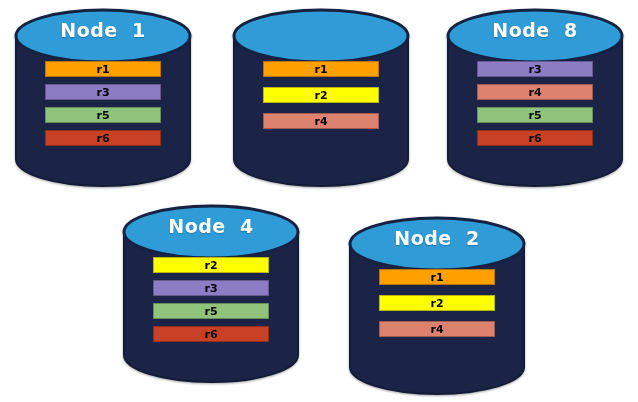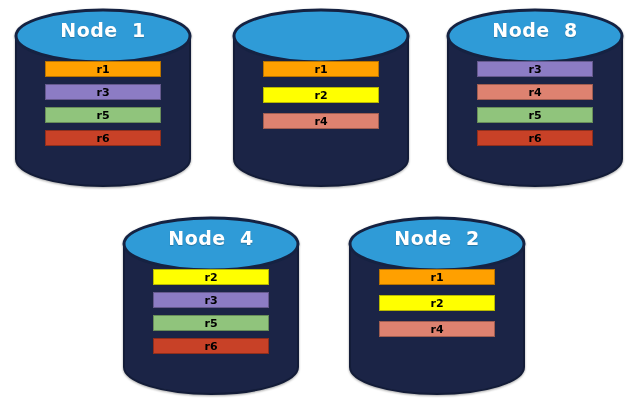--- a/index.html
+++ b/index.html
@@ -38,21 +38,21 @@
     display: flex; align-items: center; justify-content: center;
     font-weight: bold; font-size: 11px; color: #000000;
   }
   
   .cyl path  { stroke: #131C38; stroke-width: 2; }
   .cyl ellipse { stroke: #152242; stroke-width: 3; }
   
   .n1 { left: 13px;  top: 6px;   }
   .n2 { left: 231px; top: 6px;   }
   .n3 { left: 445px; top: 6px;   }
-  .n4 { left: 121px; top: 214px; }
+  .n4 { left: 121px; top: 202px; }
   .n5 { left: 347px; top: 214px; }
 </style>
 </head>
 <body>
 
 <div class="canvas">
 
   <div class="node n1">
     <svg class="cyl" width="180" height="184" viewBox="0 0 180 184">
       <path d="M3 30 L3 153 A87 27 0 0 0 177 153 L177 30 Z" fill="#1B2446"></path>

